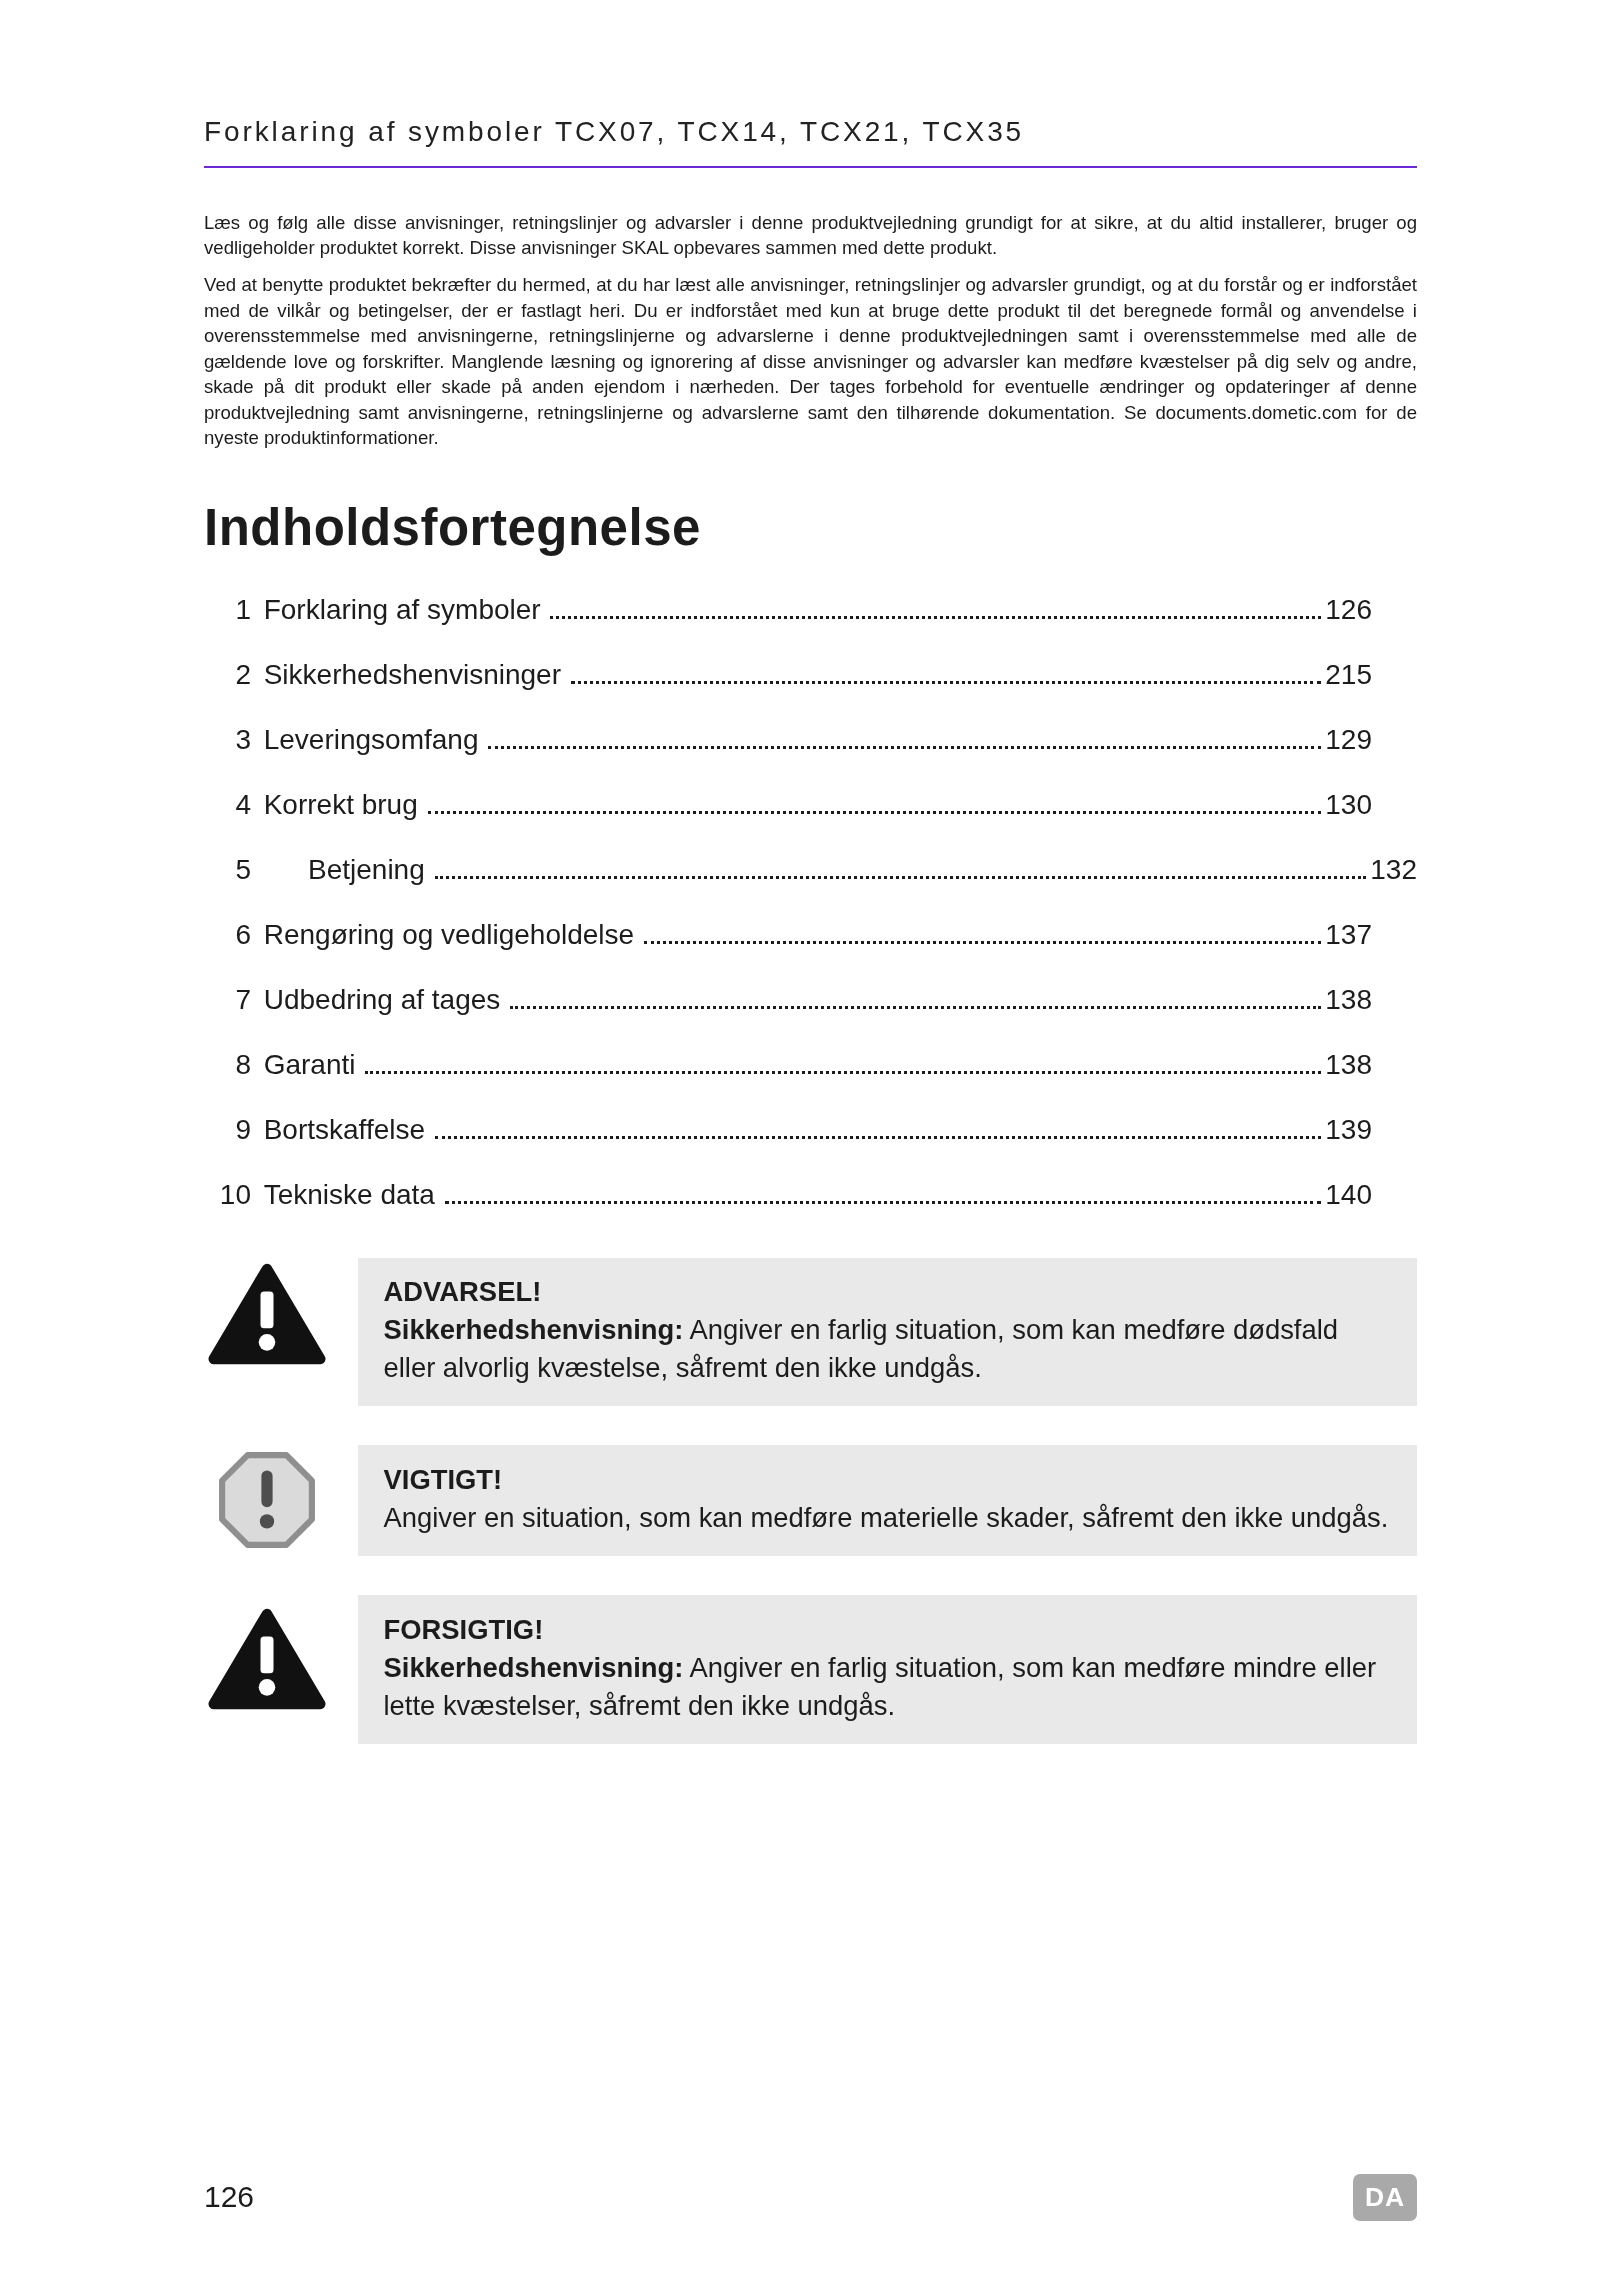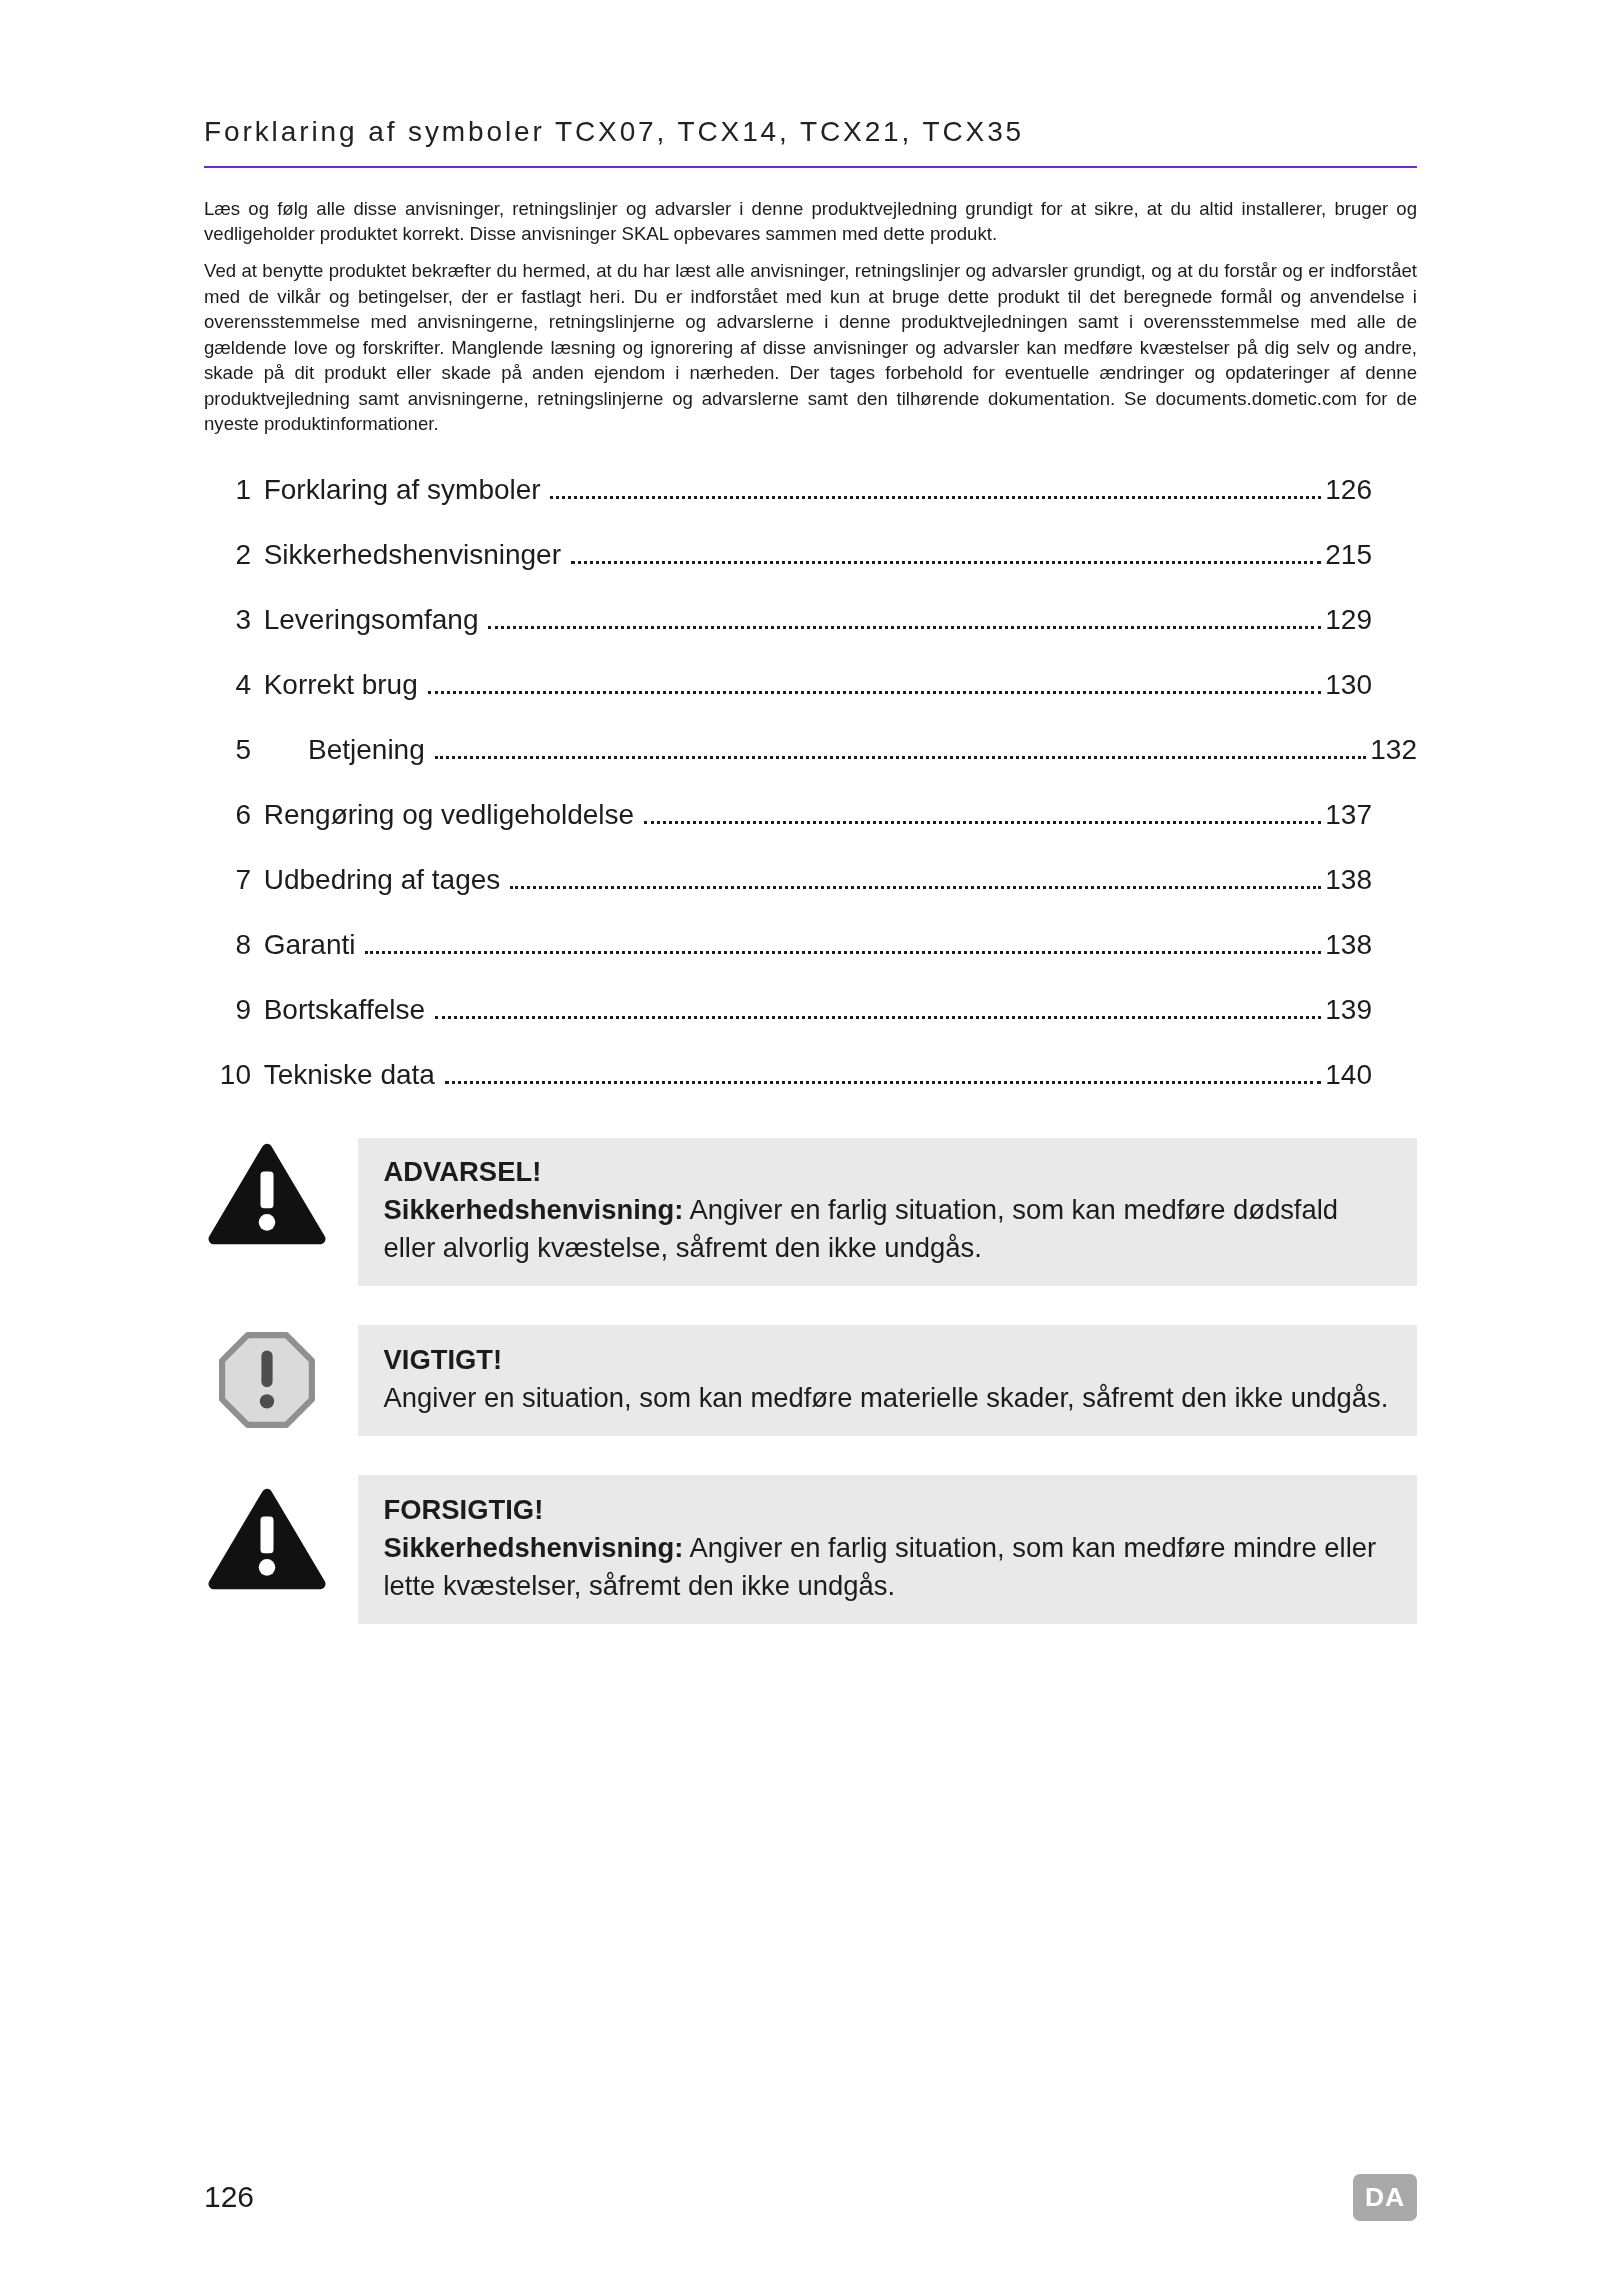--- a/index.html
+++ b/index.html
@@ -11,21 +11,21 @@
   }
   .page { position: absolute; inset: 0; }
   .content { position: absolute; left: 204px; right: 204px; top: 0; }
 
   .doc-header { padding-top: 116px; }
   .doc-header h1 {
     font-size: 28px; font-weight: 500; letter-spacing: 2.9px; color: #222;
     padding-bottom: 17.6px; border-bottom: 2px solid #6d28d9;
   }
 
-  .intro { margin-top: 28px; }
+  .intro { margin-top: 42px; }
   .intro p { font-size: 18.6px; line-height: 1.37; text-align: justify; color: #1c1c1c; }
   .intro p + p { margin-top: 11.8px; }
 
   .toc-title { margin-top: 47px; font-size: 51px; font-weight: 800; letter-spacing: 0.5px; }
   .toc-list { margin-top: 37px; }
   .toc-row { display: flex; align-items: flex-end; font-size: 28px; margin: 0 45px 33px 0; }
   .toc-row:nth-child(5) { margin-right: 0; }
   .toc-row:nth-child(5) .toc-label { margin-left: 57px; }
   .toc-num { flex: none; width: 47px; text-align: right; }
   .toc-label { flex: none; margin-left: 12.7px; }
@@ -61,20 +61,21 @@
 
     <div class="doc-header">
       <h1>Forklaring af symboler TCX07, TCX14, TCX21, TCX35</h1>
     </div>
 
     <div class="intro">
       <p>Læs og følg alle disse anvisninger, retningslinjer og advarsler i denne produktvejledning grundigt for at sikre, at du altid installerer, bruger og vedligeholder produktet korrekt. Disse anvisninger SKAL opbevares sammen med dette produkt.</p>
       <p>Ved at benytte produktet bekræfter du hermed, at du har læst alle anvisninger, retningslinjer og advarsler grundigt, og at du forstår og er indforstået med de vilkår og betingelser, der er fastlagt heri. Du er indforstået med kun at bruge dette produkt til det beregnede formål og anvendelse i overensstemmelse med anvisningerne, retningslinjerne og advarslerne i denne produktvejledningen samt i overensstemmelse med alle de gældende love og forskrifter. Manglende læsning og ignorering af disse anvisninger og advarsler kan medføre kvæstelser på dig selv og andre, skade på dit produkt eller skade på anden ejendom i nærheden. Der tages forbehold for eventuelle ændringer og opdateringer af denne produktvejledning samt anvisningerne, retningslinjerne og advarslerne samt den tilhørende dokumentation. Se documents.dometic.com for de nyeste produktinformationer.</p>
     </div>
 
+    <h2 class="toc-title">Indholdsfortegnelse</h2>
 
     <div class="toc-list">
       <div class="toc-row">
         <span class="toc-num">1</span>
         <span class="toc-label">Forklaring af symboler</span>
         <span class="toc-dots"></span>
         <span class="toc-page">126</span>
       </div>
       <div class="toc-row">
         <span class="toc-num">2</span>

